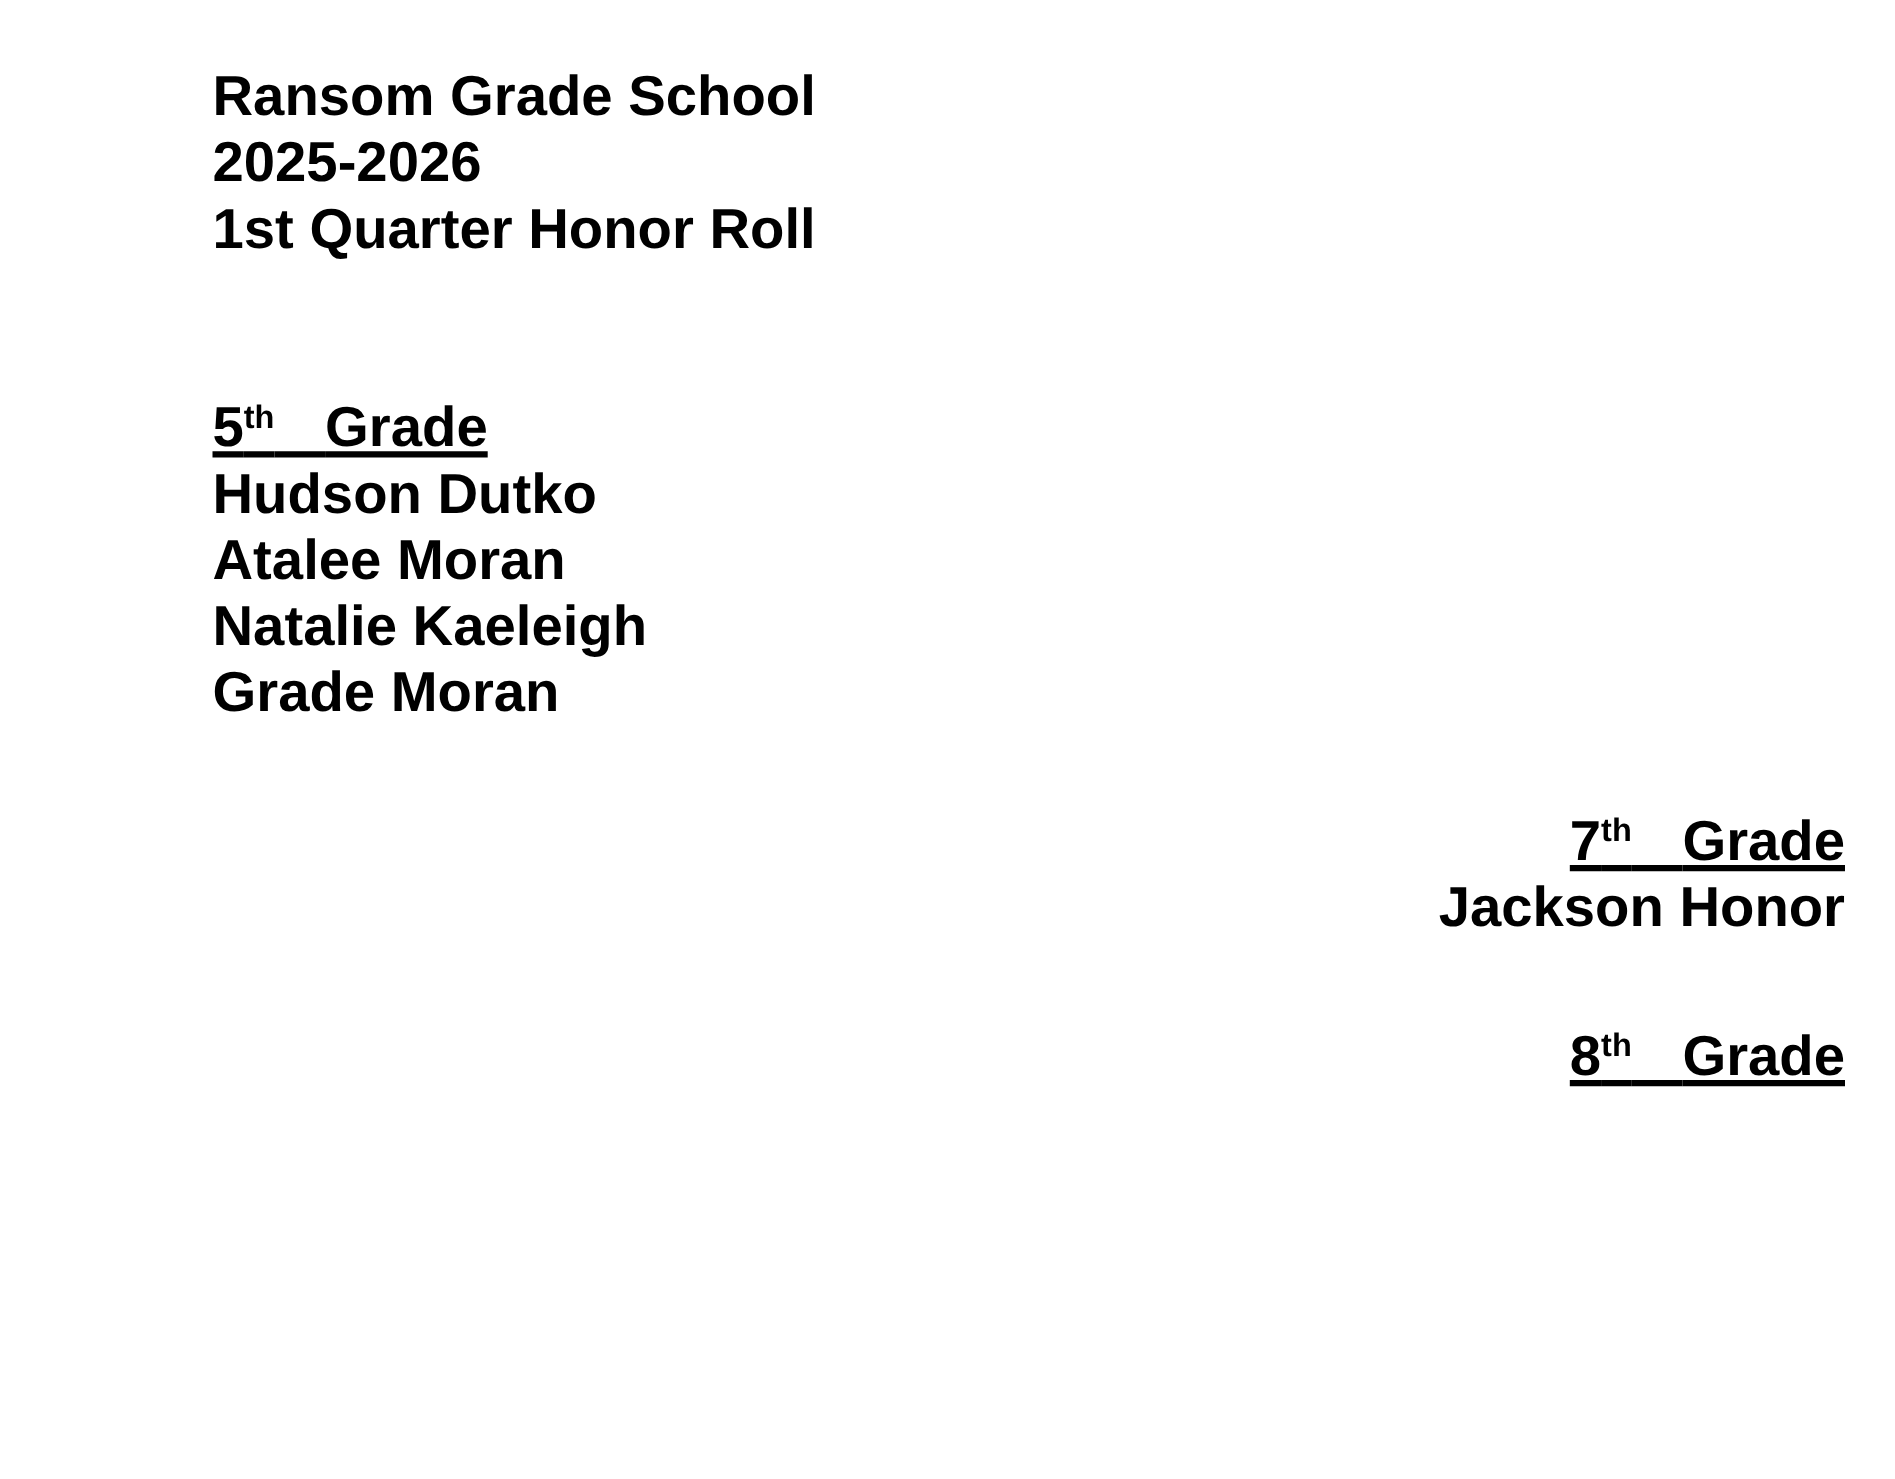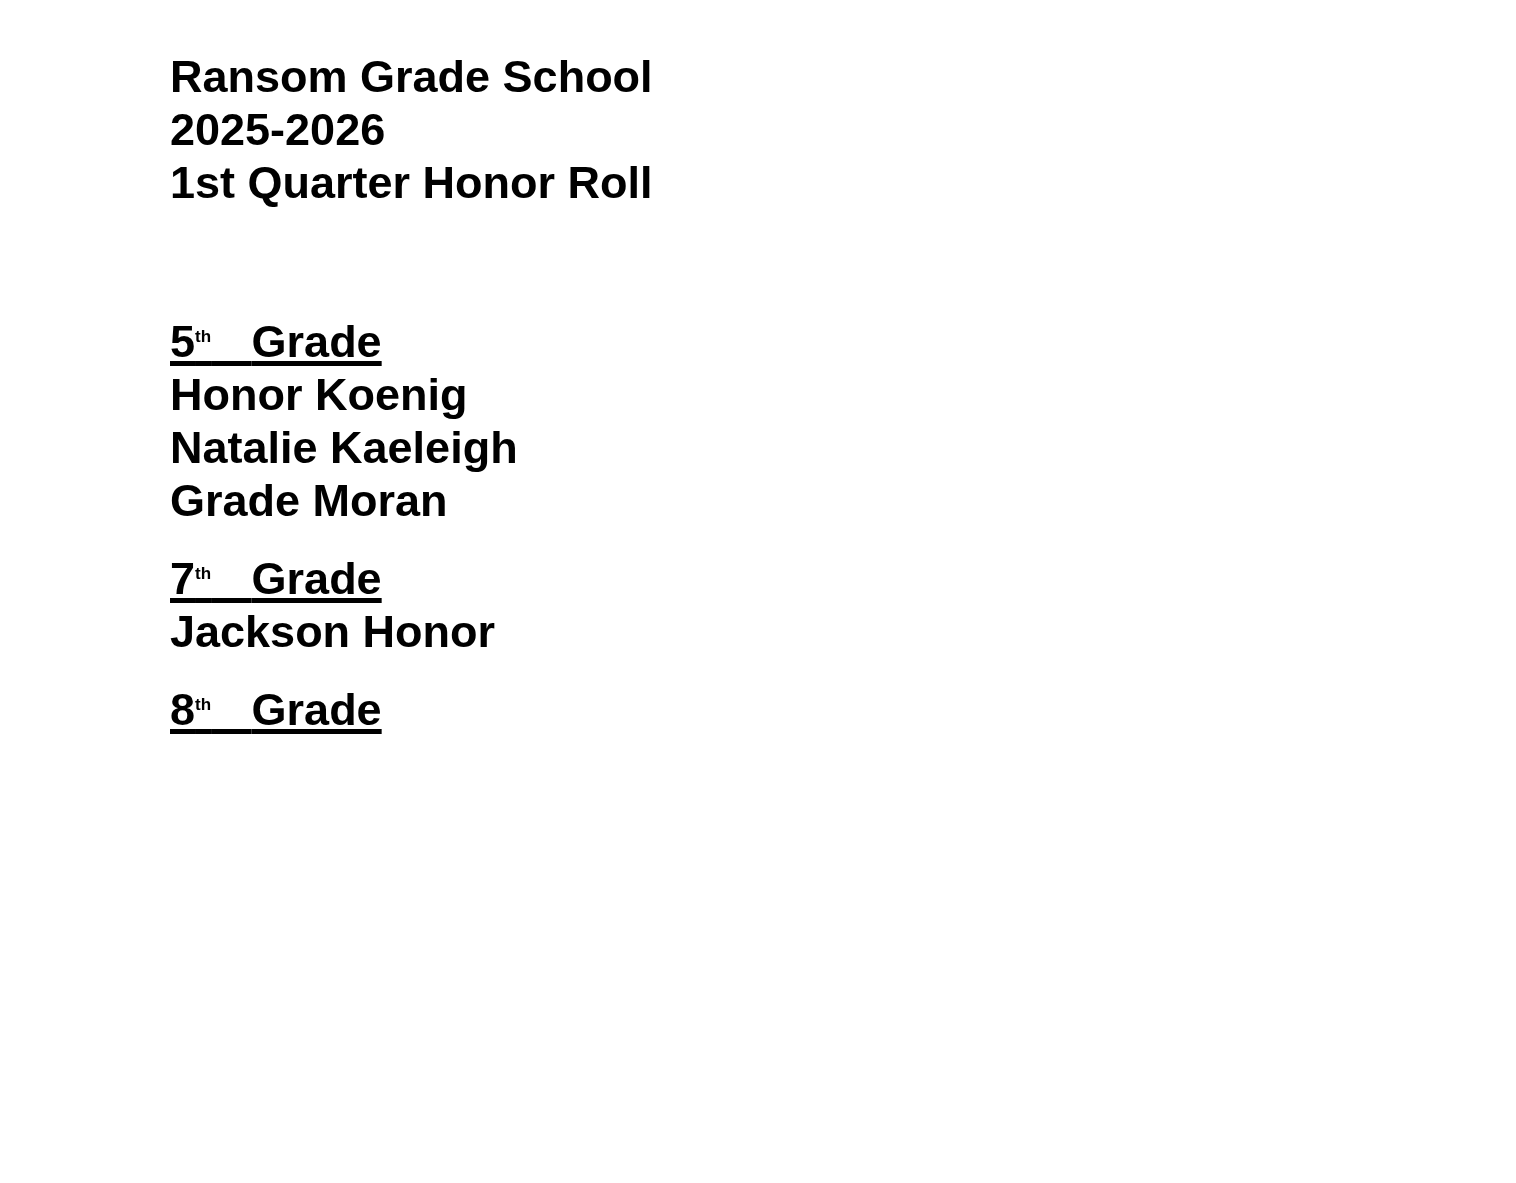--- a/index.html
+++ b/index.html
@@ -24,49 +24,51 @@
   }
   .line {
     font-size: 45px;
     line-height: 53px;
     white-space: pre;
   }
   .section-first {
     margin-top: 106px; 
   }
   .section-next {
-    margin-top: 25px; 
+    margin-top: 66px; 
+    text-align: right;
   }
   .grade-underline {
     text-decoration: underline;
     text-decoration-thickness: 5px;
     text-underline-offset: 4px;
     text-decoration-color: #000000;
     word-spacing: 28px; 
   }
   sup.ordinal {
-    font-size: 17px;
+    font-size: 26px;
     line-height: 0;
     vertical-align: 15px;
   }
 </style>
 </head>
 <body>
 
 <main class="page">
 
   <header>
     <div class="line">Ransom Grade School</div>
     <div class="line">2025-2026</div>
     <div class="line">1st Quarter Honor Roll</div>
   </header>
 
   <section class="section-first">
     <div class="line"><span class="grade-underline"><span>5</span><sup class="ordinal">th</sup> <span>Grade</span></span></div>
-    <div class="line">Honor Koenig</div>
+    <div class="line">Hudson Dutko</div>
+    <div class="line">Atalee Moran</div>
     <div class="line">Natalie Kaeleigh</div>
     <div class="line">Grade Moran</div>
   </section>
 
   <section class="section-next">
     <div class="line"><span class="grade-underline"><span>7</span><sup class="ordinal">th</sup> <span>Grade</span></span></div>
     <div class="line">Jackson Honor</div>
   </section>
 
   <section class="section-next">

